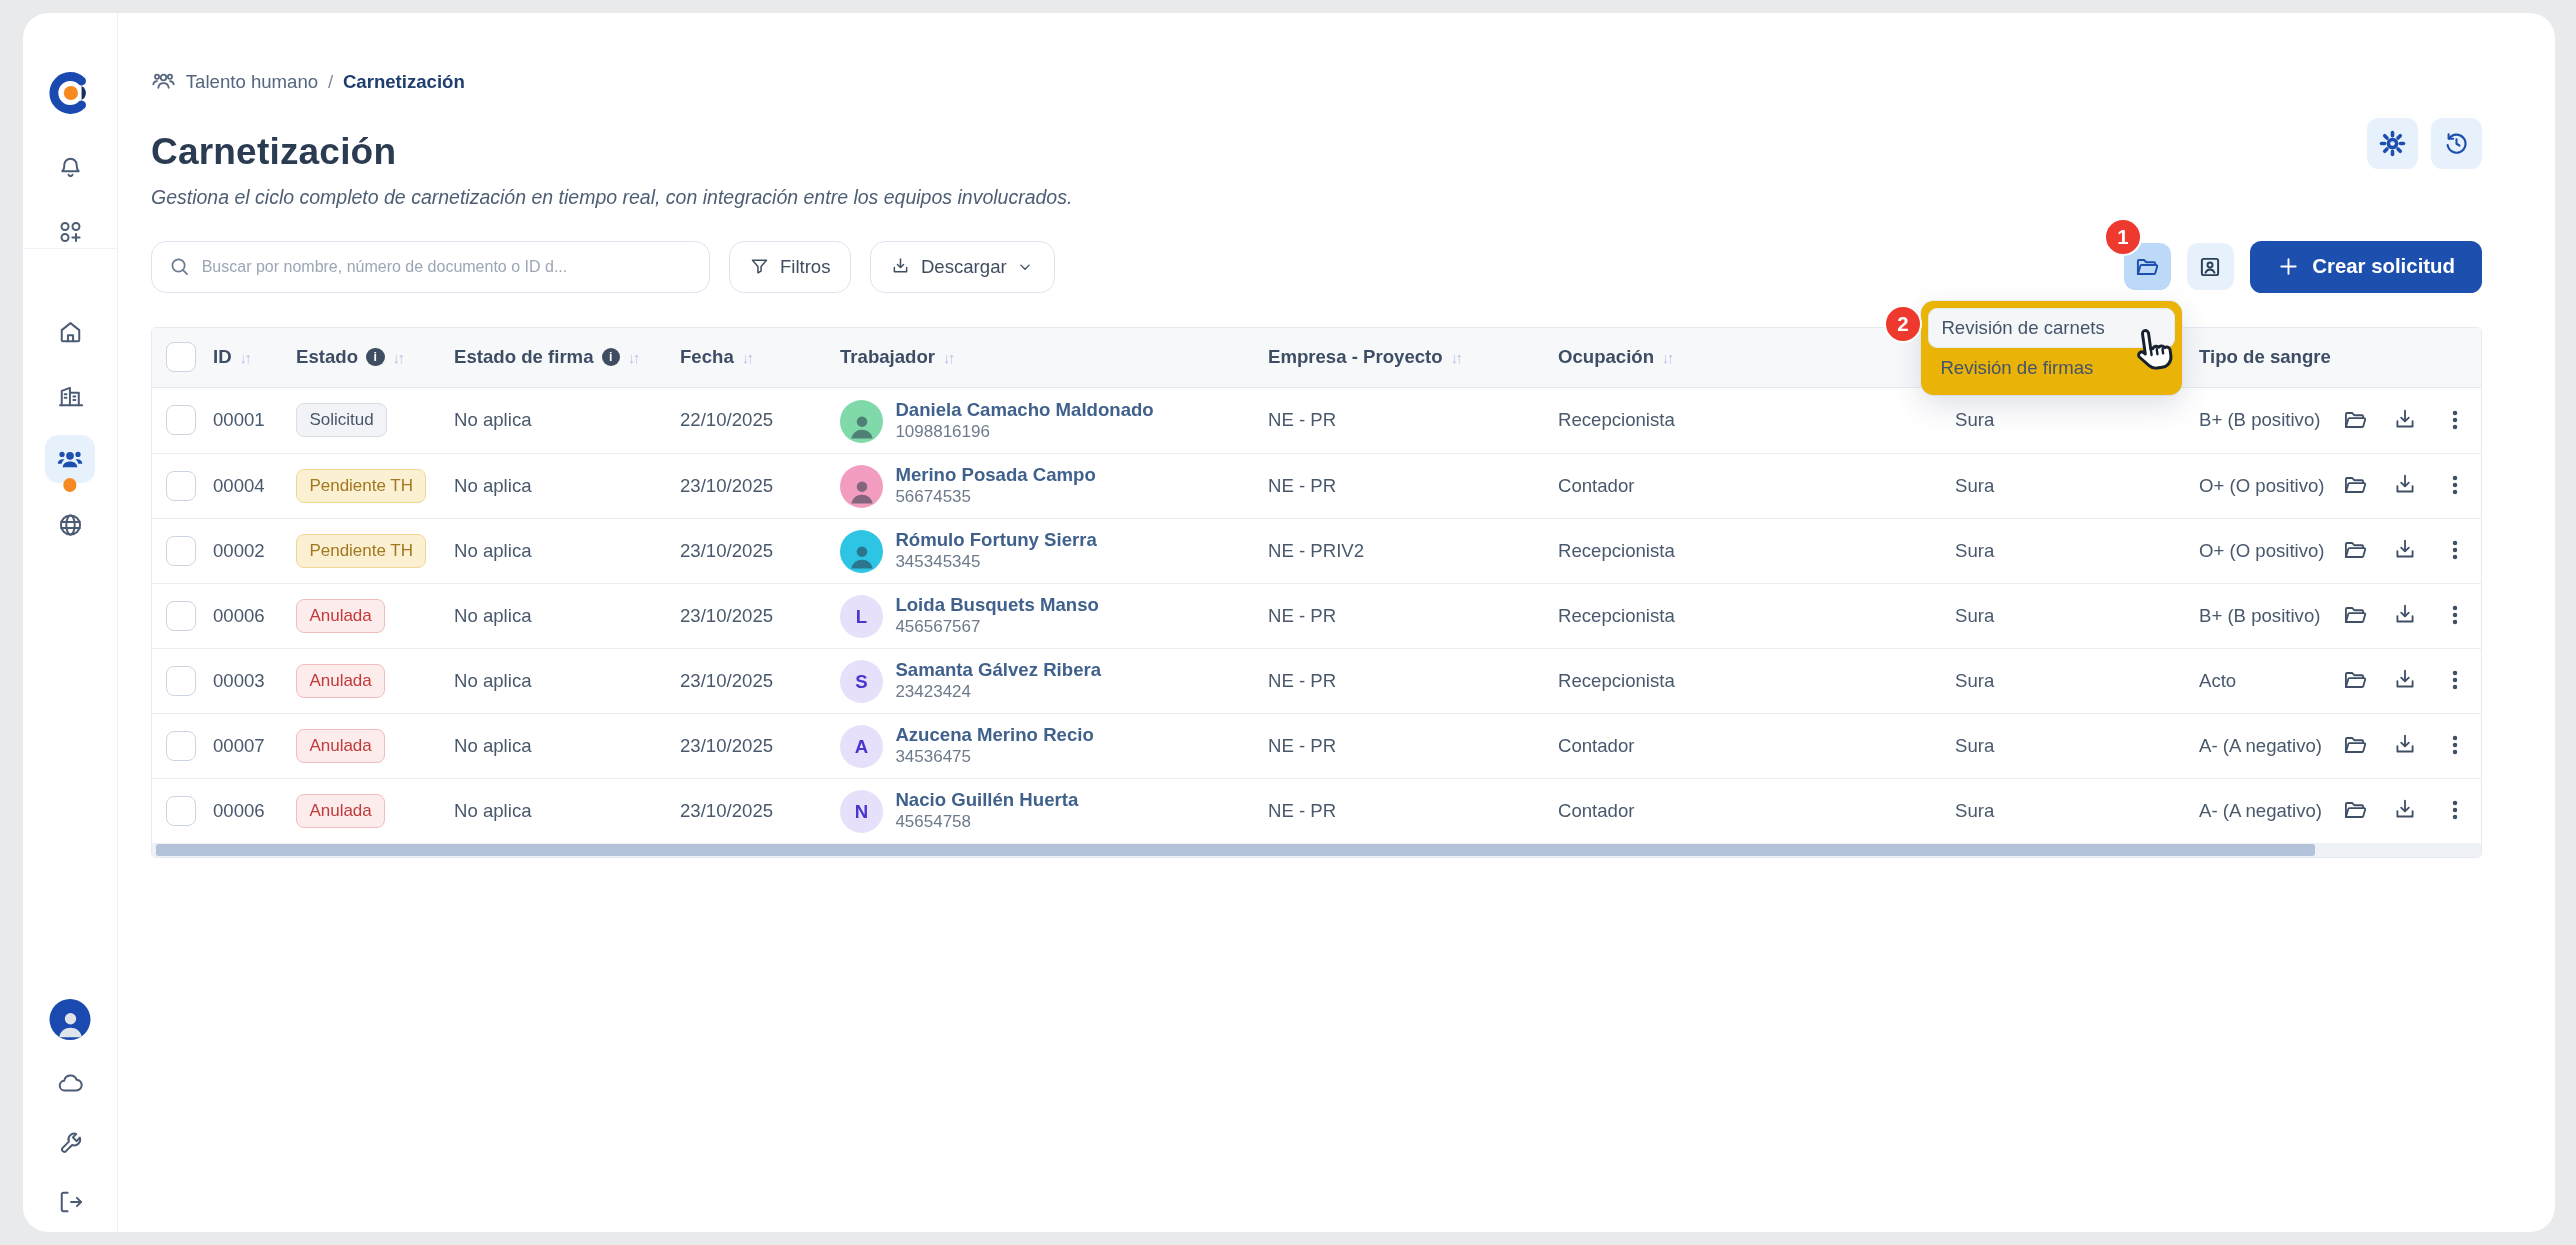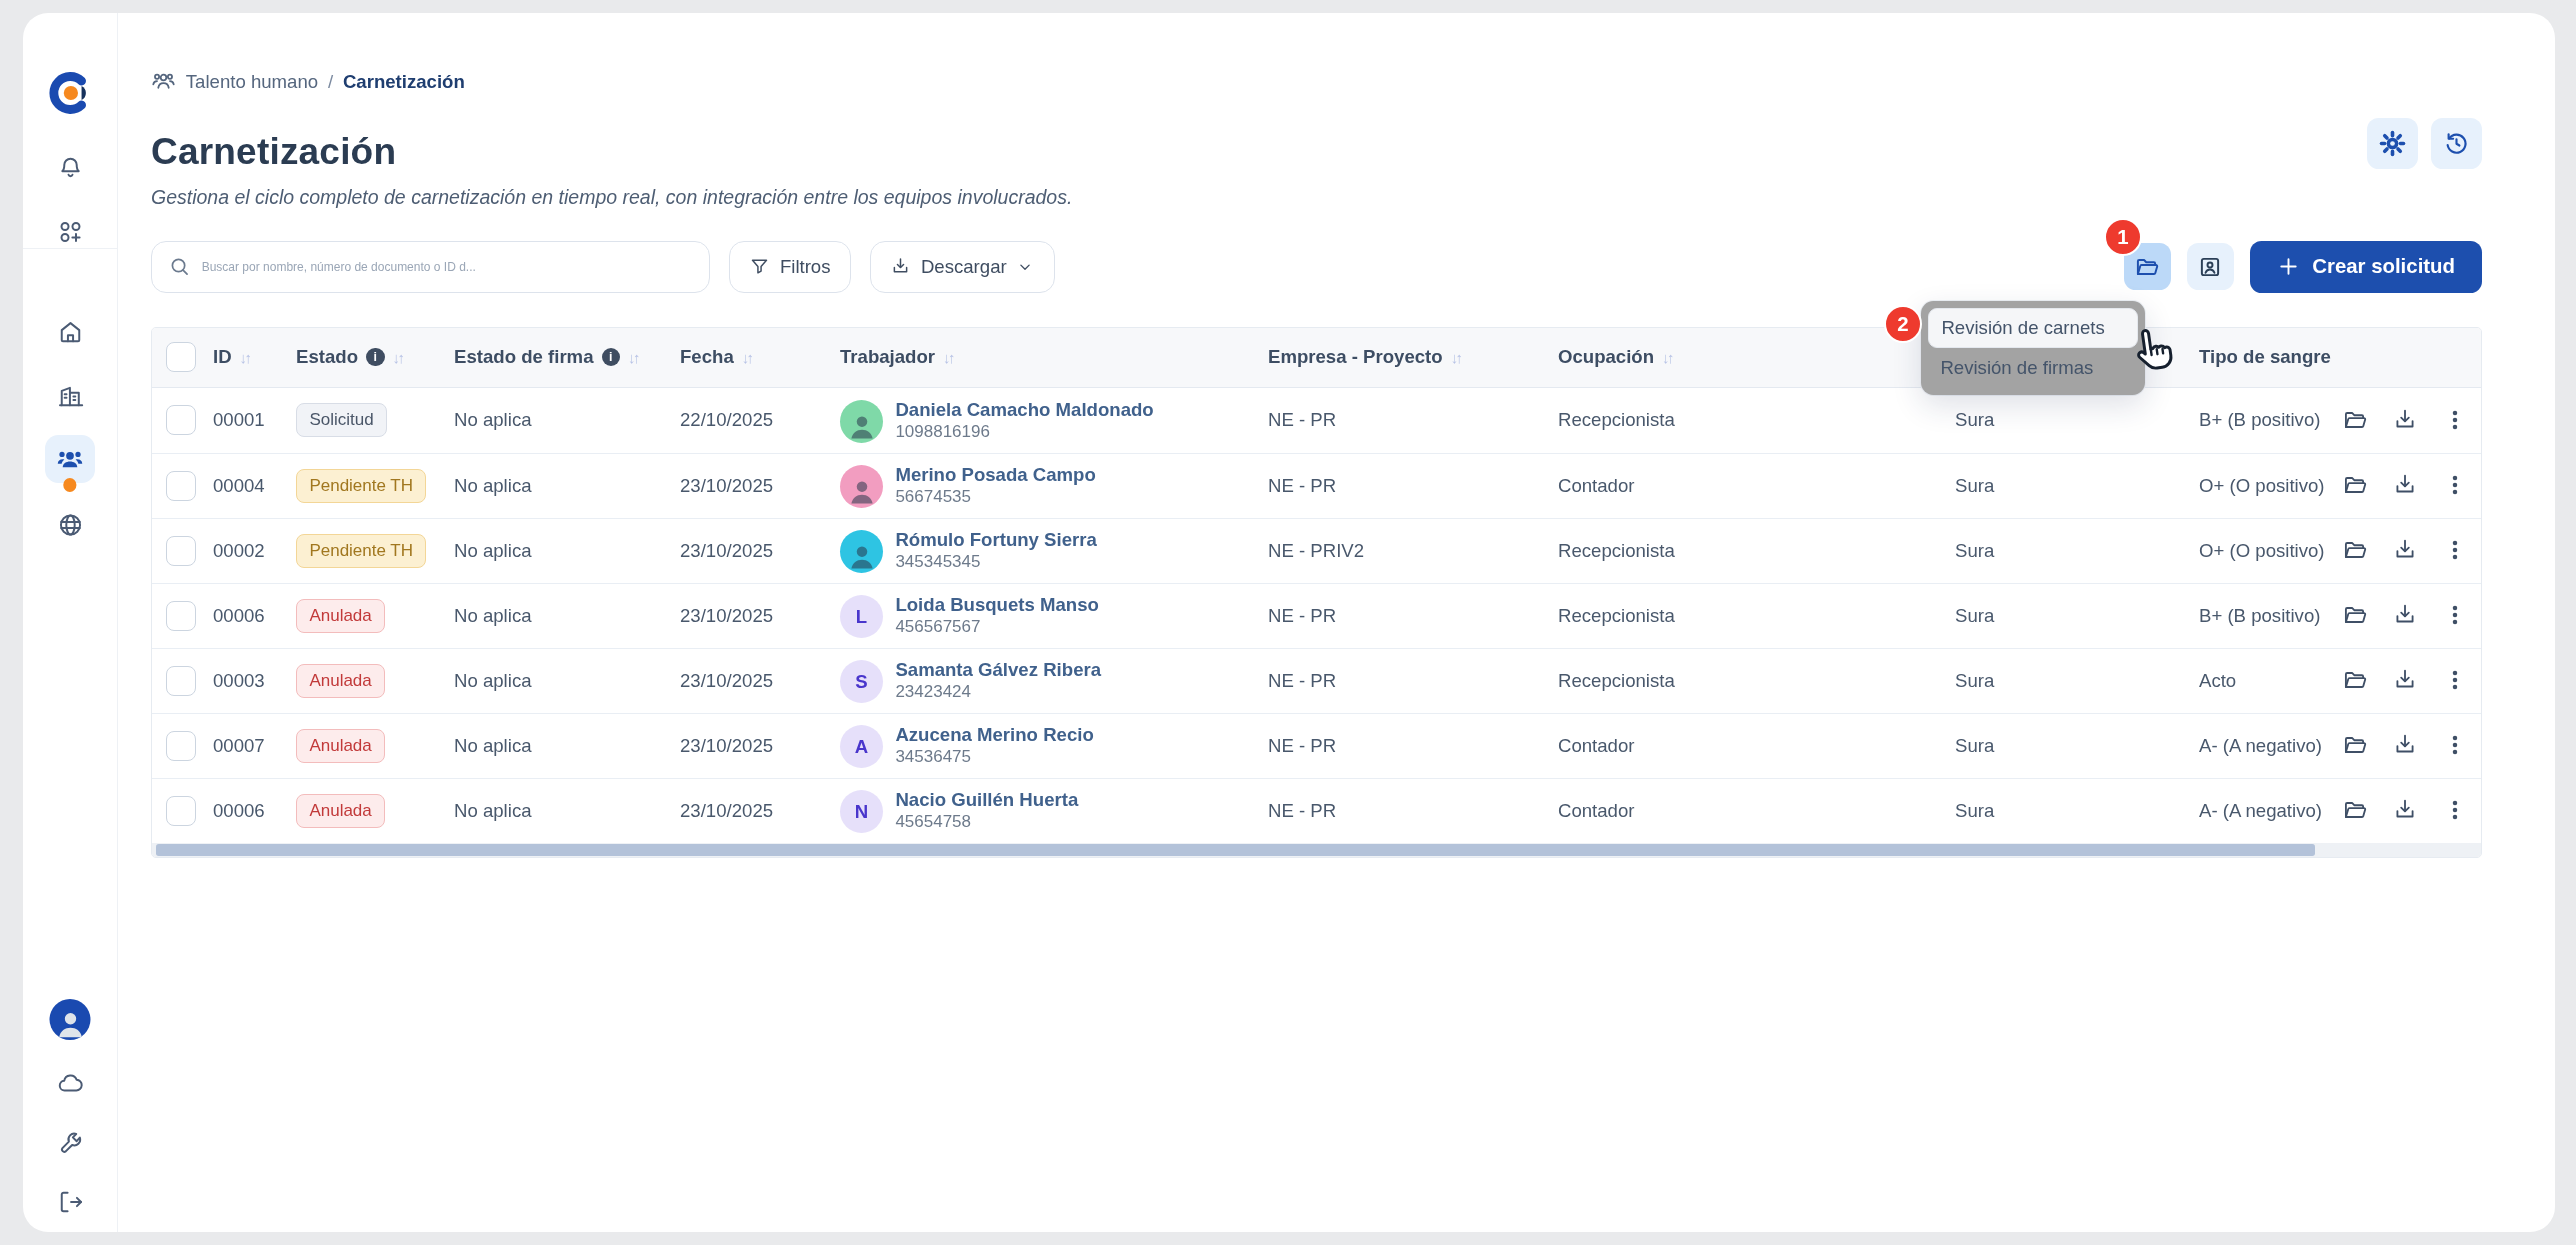--- a/index.html
+++ b/index.html
@@ -32,21 +32,21 @@
   .crumb-sep { color:#7b8aa0; }
   .page-title { margin-top:37px; font-size:37px; font-weight:bold; color:#2b3c52; letter-spacing:0.2px; }
   .page-sub { margin-top:12.4px; font-size:19.5px; color:#4d5d73;font-style:italic; }
   .head-actions { position:absolute; top:105px; right:74px; display:flex; gap:13.3px; }
   .sq-btn { width:51px; height:51px; border-radius:11.5px; background:#e7f1fc; display:flex; align-items:center; justify-content:center; cursor:pointer; border:none; }
   .sq-btn svg { width:27px; height:27px; }
   
   .toolbar { margin-top:32px; display:flex; align-items:center; gap:18.6px; height:52px; }
   .search-box { width:559px; height:52px; border:1.3px solid #dde3ec; border-radius:15px; display:flex; align-items:center; padding:0 16px; gap:10.7px; background:#fff; }
   .search-box svg { width:23px; height:23px; color:#6b7a8e; flex:0 0 auto; }
-  .search-box input { border:none; outline:none; font-size:12px; color:#44546a; width:100%; font-family:inherit; background:transparent; }
+  .search-box input { border:none; outline:none; font-size:16px; color:#44546a; width:100%; font-family:inherit; background:transparent; }
   .search-box input::placeholder { color:#9aa6b6; }
   .pill-btn { height:52px; border:1.3px solid #dde3ec; background:#fff; border-radius:15px; display:flex; align-items:center; gap:9.8px; padding:0 19.5px; font-size:18.6px; color:#3f4d61; cursor:pointer; font-family:inherit; }
   .pill-btn svg { width:21px; height:21px; }
   .tb-right { margin-left:auto; display:flex; align-items:center; gap:16px; }
   .icon-chip { width:47px; height:47px; border-radius:11.5px; display:flex; align-items:center; justify-content:center; cursor:pointer; border:none; }
   .chip-active { background:#bcd9f8; color:#1d4fae; }
   .chip-soft { background:#e7f1fc; color:#2b3f57; }
   .icon-chip svg { width:26px; height:26px; }
   .primary-btn { height:52px; padding:0 27px; background:#1d4fae; color:#fff; border:none; border-radius:11.5px; font-size:20.4px; font-weight:bold; display:flex; align-items:center; gap:12.4px; cursor:pointer; font-family:inherit; }
   .primary-btn svg { width:23px; height:23px; }
@@ -70,21 +70,21 @@
   .av-person { width:30px; height:30px; margin-top:9px; }
   .nm .name { color:#40618c; font-weight:bold; font-size:18.6px; cursor:pointer; text-decoration:none; display:block; line-height:1.25; }
   .nm .doc { color:#6d7a8b; font-size:17px; line-height:1.3; }
   .c-san, .c-arl { white-space:nowrap; overflow:hidden; }
   .c-act { display:flex; align-items:center; gap:23px; color:#3f4f66; }
   .row-icon { background:none; border:none; cursor:pointer; color:#3f4f66; width:27px; height:27px; padding:0; }
   .row-icon svg { width:26px; height:26px; }
   .hscroll { height:14px; background:#eef1f5; position:relative; }
   .hscroll .thumb { position:absolute; left:3.6px; top:0.9px; height:12.4px; width:2159px; background:#b3c2d9; border-radius:2.7px; cursor:grab; }
   
-  .dropdown { position:absolute; left:1921px; top:301px; width:224px; background:#a3a3a3; border-radius:12.4px; box-shadow:0 10.7px 30px rgba(25,45,85,.14), 0 0 0 0.9px #eef1f5; padding:7px; z-index:30; }
+  .dropdown { position:absolute; left:1921px; top:301px; width:261px; background:#eab308; border-radius:12.4px; box-shadow:0 10.7px 30px rgba(25,45,85,.14), 0 0 0 0.9px #eef1f5; padding:7px; z-index:30; }
   .dd-item { height:40px; display:flex; align-items:center; padding:0 12.4px; font-size:18.6px; color:#44546a; border-radius:9px; cursor:pointer; white-space:nowrap; }
   .dd-item.hovered { background:#f5f6f8; border:0.9px solid #e4e8ee; }
   .num-badge { position:absolute; width:38px; height:38px; border-radius:50%; background:#ee3a2e; border:2.7px solid #fff; color:#fff; font-size:20.4px; font-weight:bold; display:flex; align-items:center; justify-content:center; z-index:40; }
   .nb-1 { left:2104px; top:218px; }
   .nb-2 { left:1884px; top:305px; }
   .cursor { position:absolute; left:2125px; top:321px; width:59px; height:59px; z-index:50; transform:rotate(-8deg); }
 </style>
 </head>
 <body>
 

